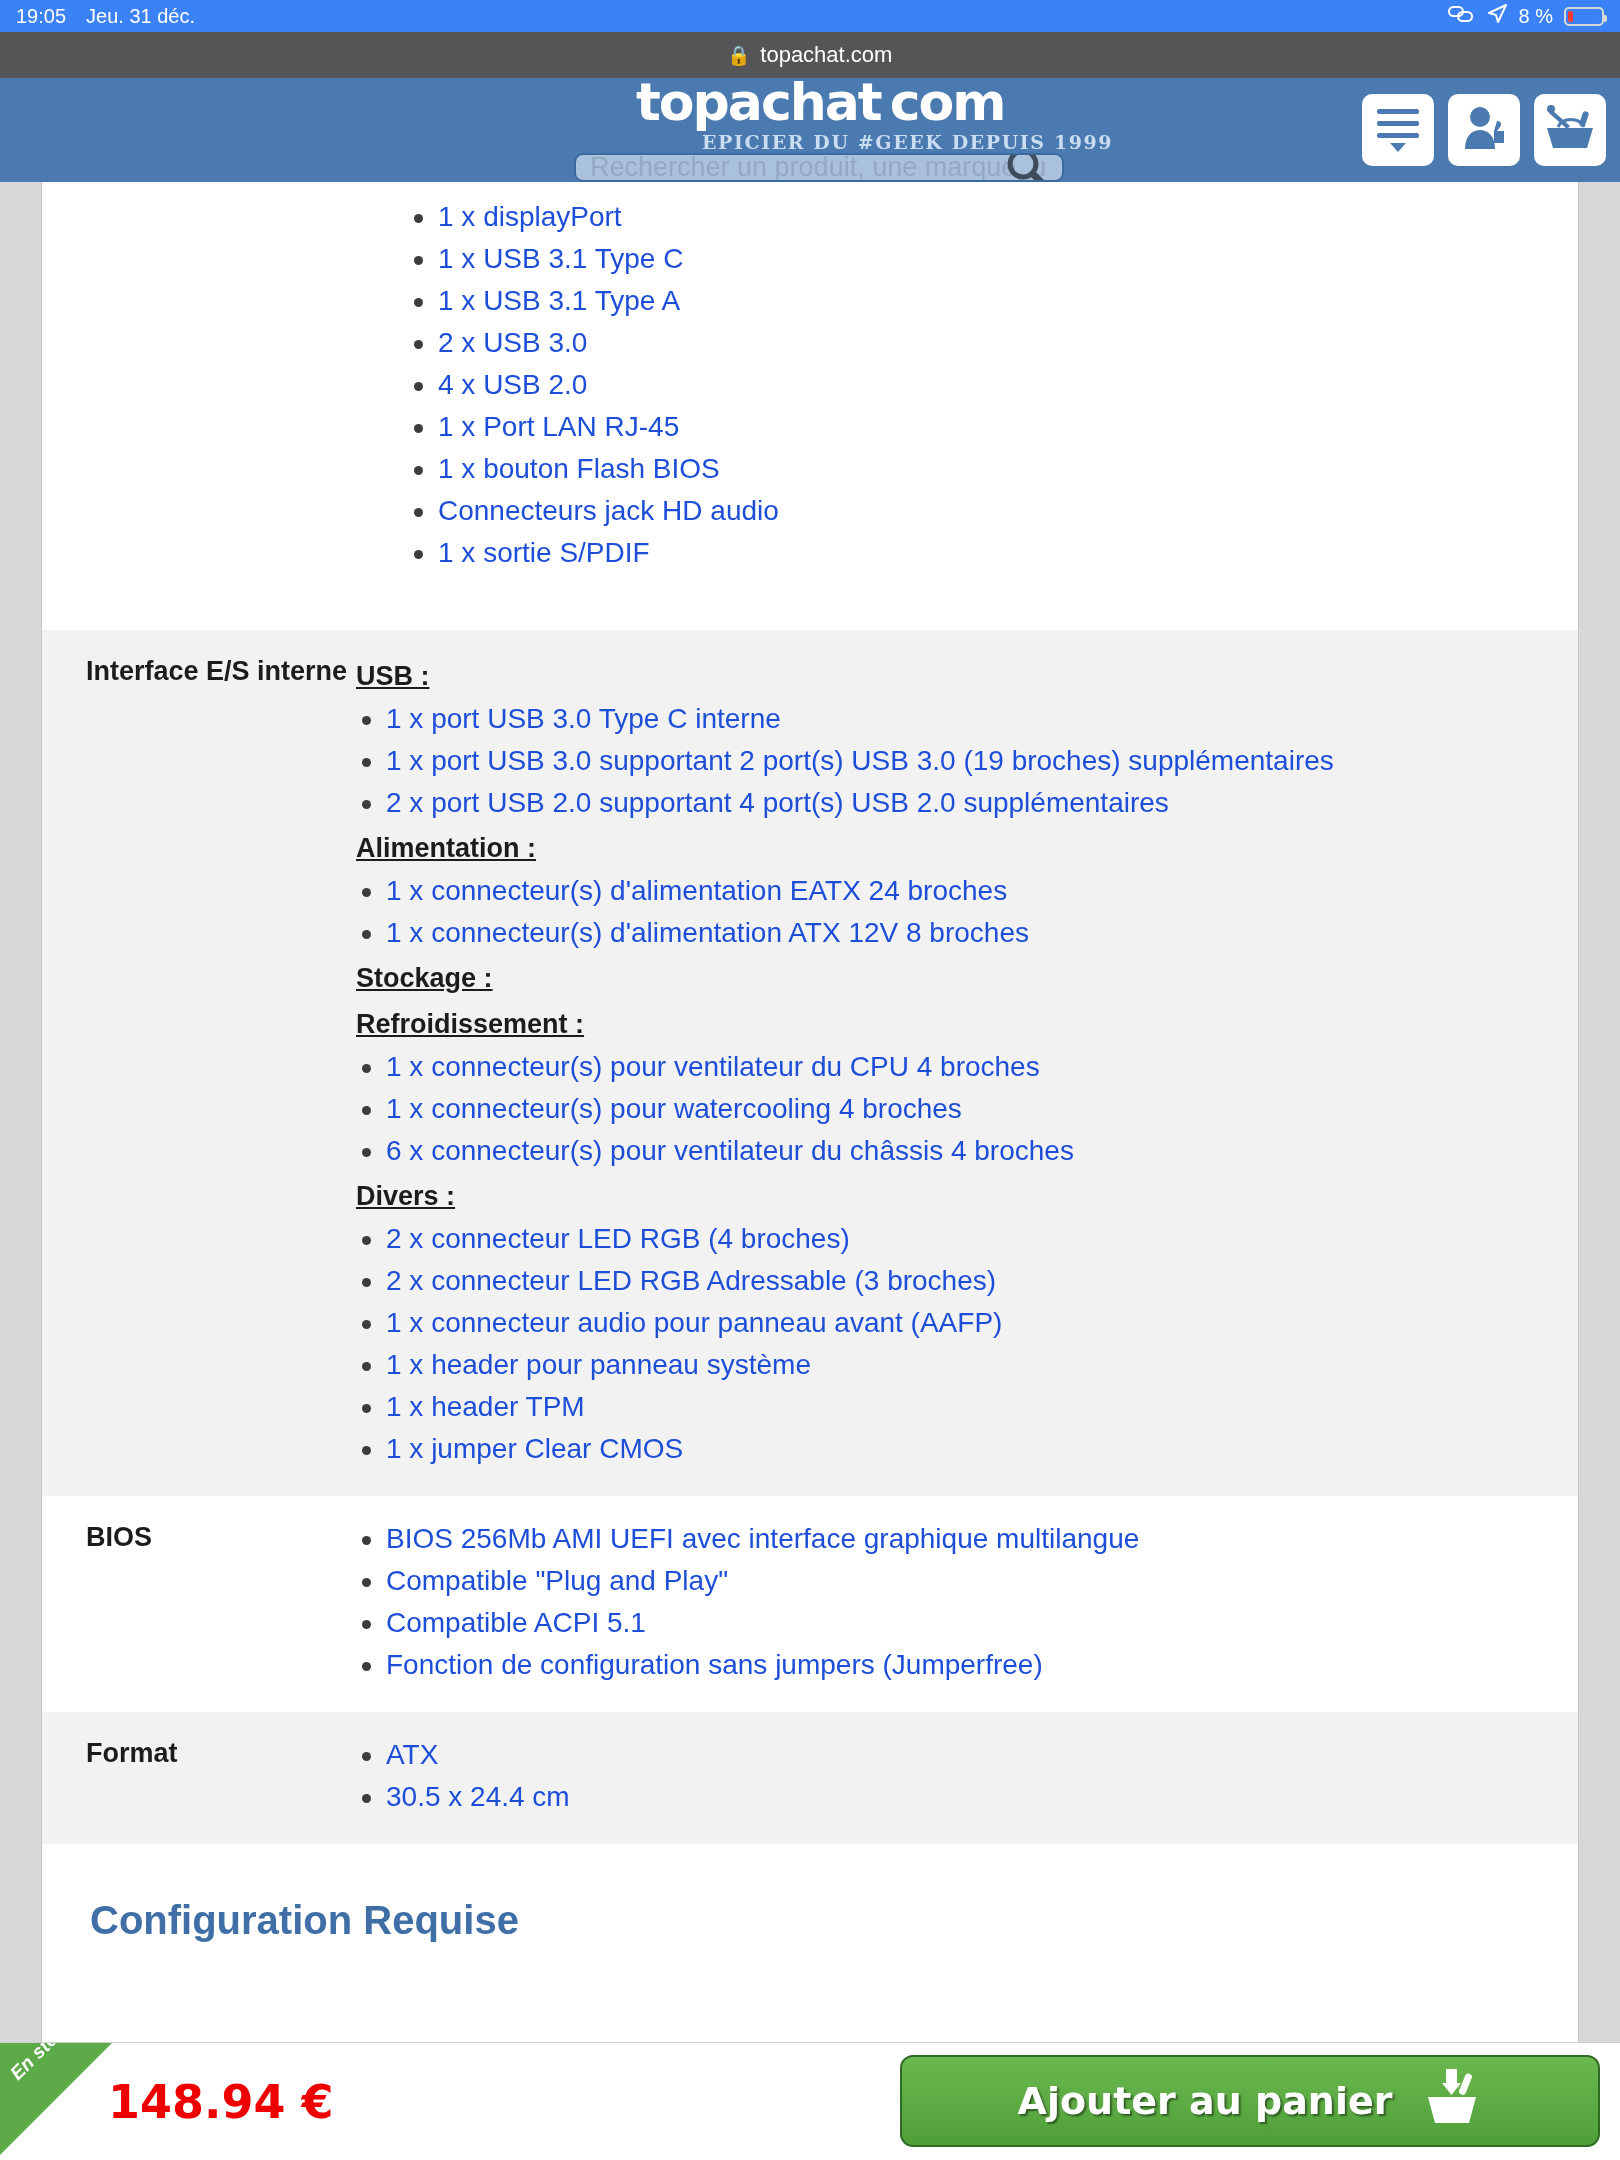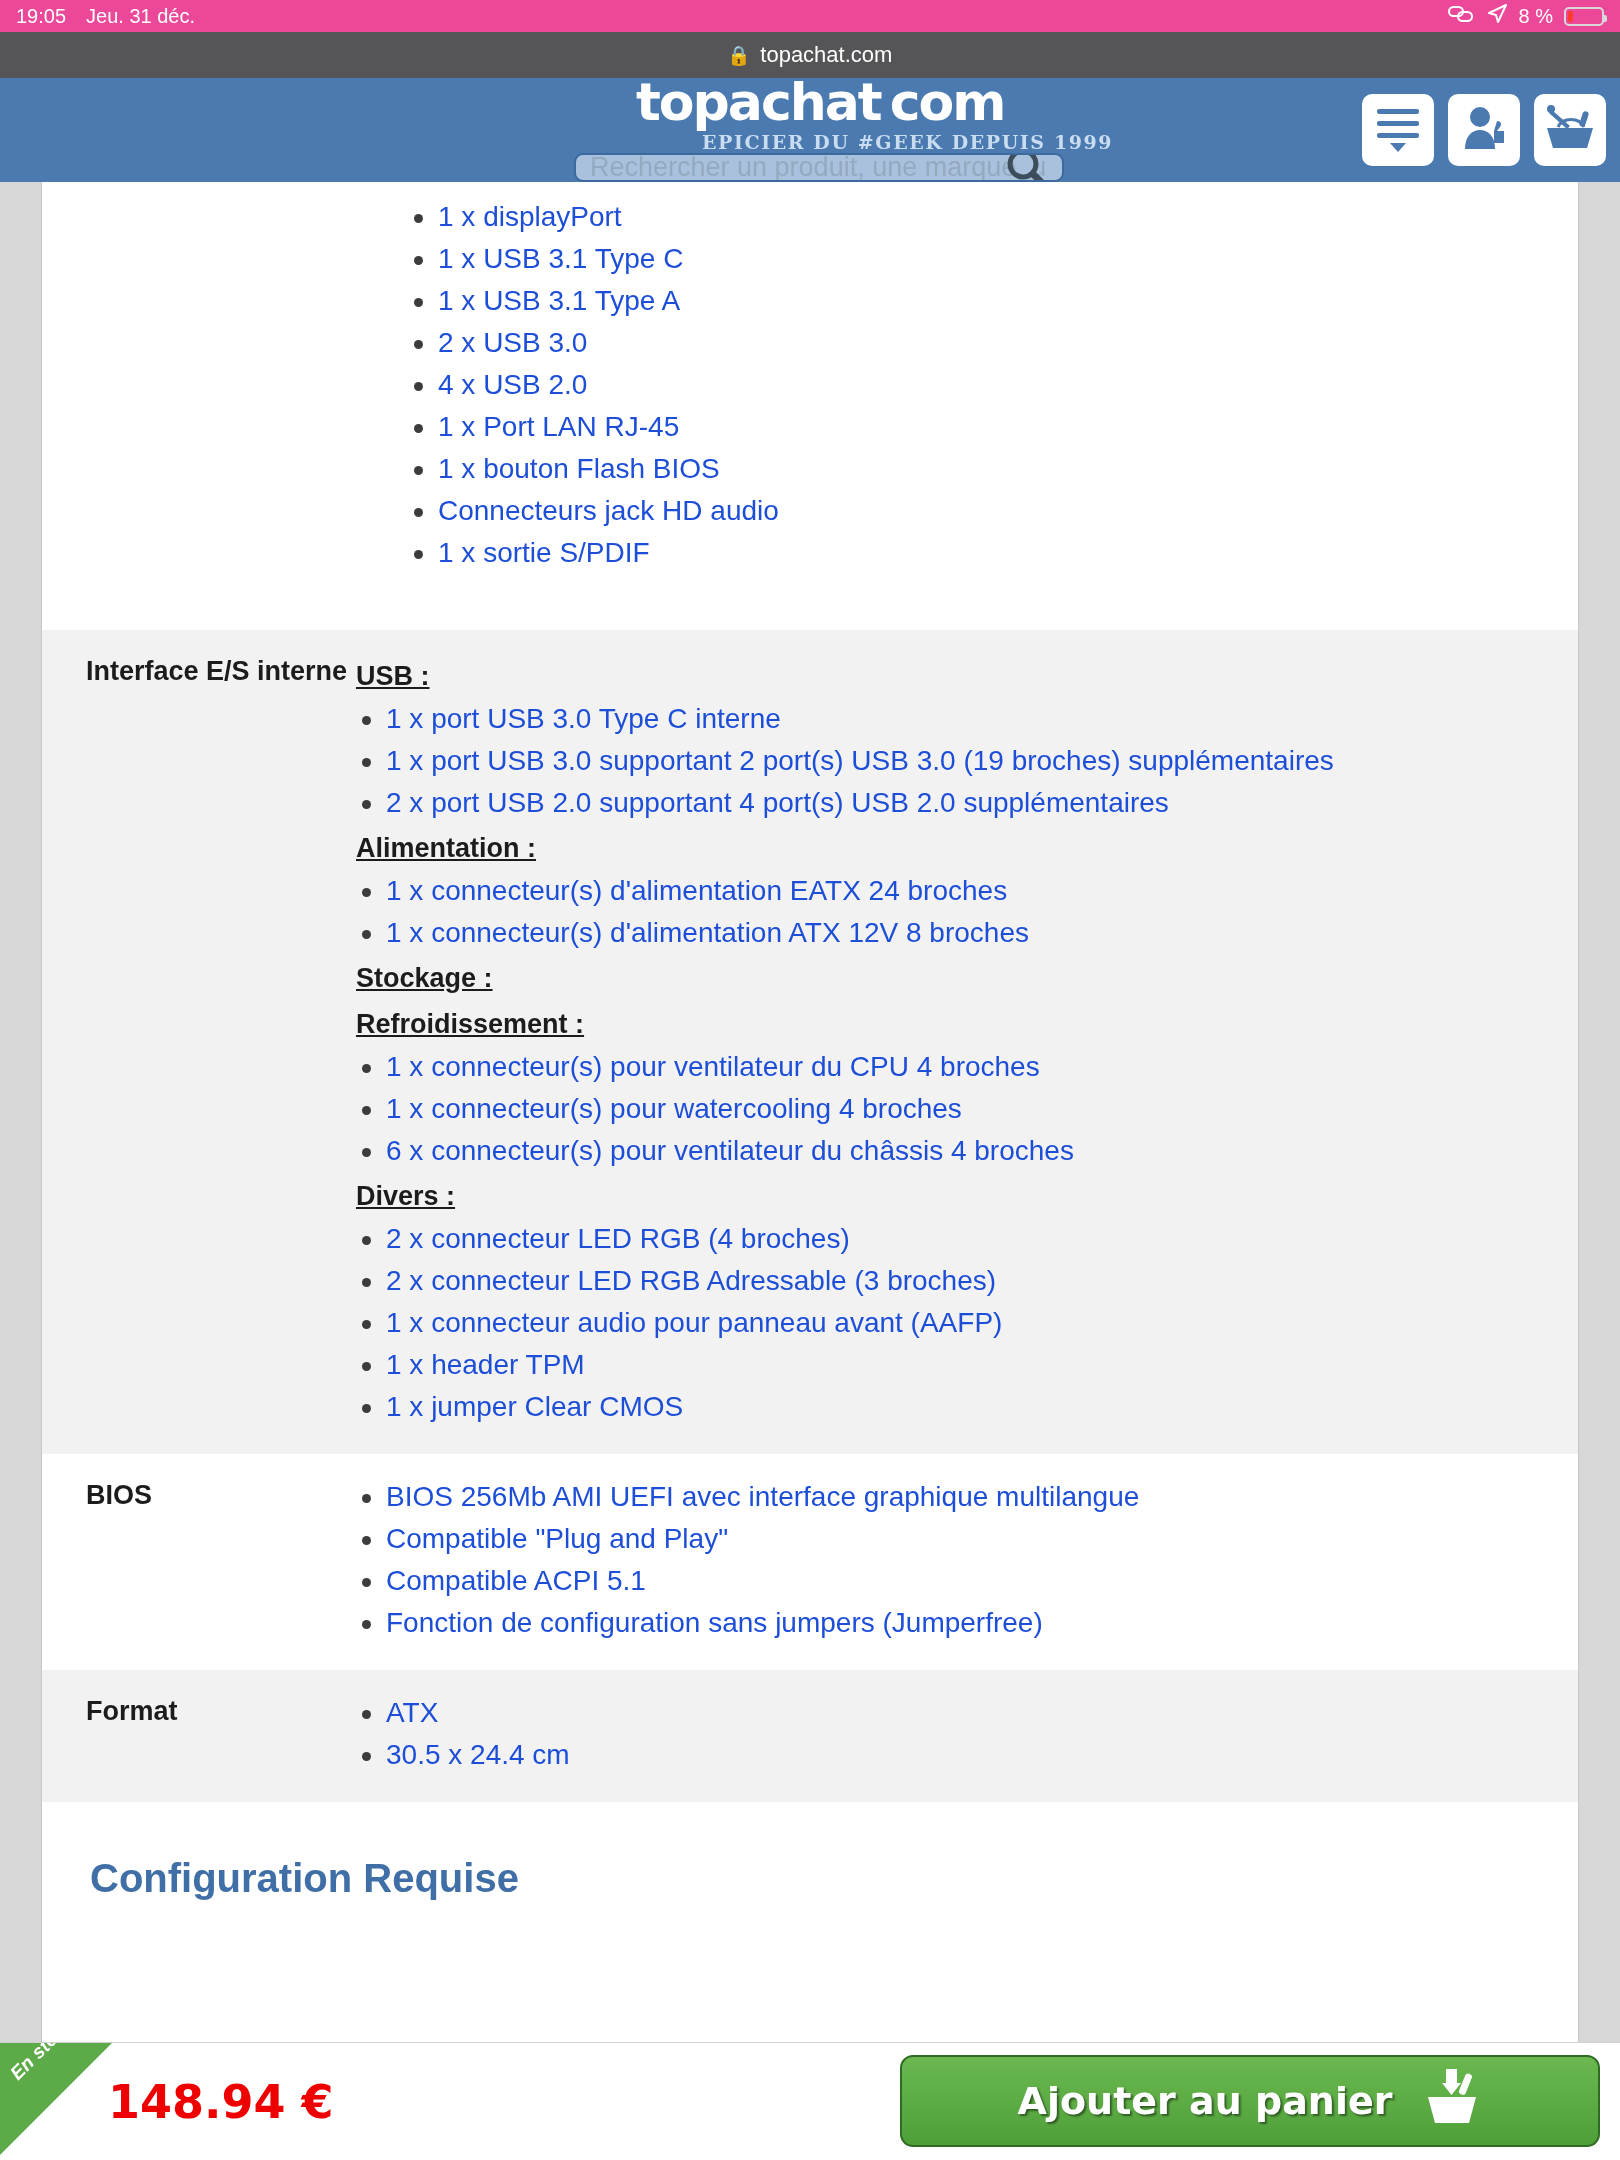--- a/index.html
+++ b/index.html
@@ -6,21 +6,21 @@
   html, body {
     width: 1620px; height: 2160px;
     font-family: "Liberation Sans", sans-serif;
     background: #ffffff;
     overflow: hidden;
   }
 
   
   .statusbar {
     height: 32px;
-    background: #ec4899;
+    background: #3b82f6;
     color: #ffffff;
     display: flex;
     align-items: center;
     padding: 0 16px;
     font-size: 20px;
     position: relative;
   }
   .sb-left { display: flex; align-items: center; gap: 20px; font-weight: 500; }
   .sb-right {
     position: absolute; right: 16px; top: 0; height: 32px;
@@ -307,20 +307,21 @@
             <ul class="spec">
               <li>1 x connecteur(s) pour ventilateur du CPU 4 broches</li>
               <li>1 x connecteur(s) pour watercooling 4 broches</li>
               <li>6 x connecteur(s) pour ventilateur du châssis 4 broches</li>
             </ul>
             <div class="sub-h">Divers :</div>
             <ul class="spec">
               <li>2 x connecteur LED RGB (4 broches)</li>
               <li>2 x connecteur LED RGB Adressable (3 broches)</li>
               <li>1 x connecteur audio pour panneau avant (AAFP)</li>
+              <li>1 x header pour panneau système</li>
               <li>1 x header TPM</li>
               <li>1 x jumper Clear CMOS</li>
             </ul>
           </div>
         </div>
         <div class="specrow">
           <div class="spec-label">BIOS</div>
           <div class="spec-body">
             <ul class="spec">
               <li>BIOS 256Mb AMI UEFI avec interface graphique multilangue</li>

